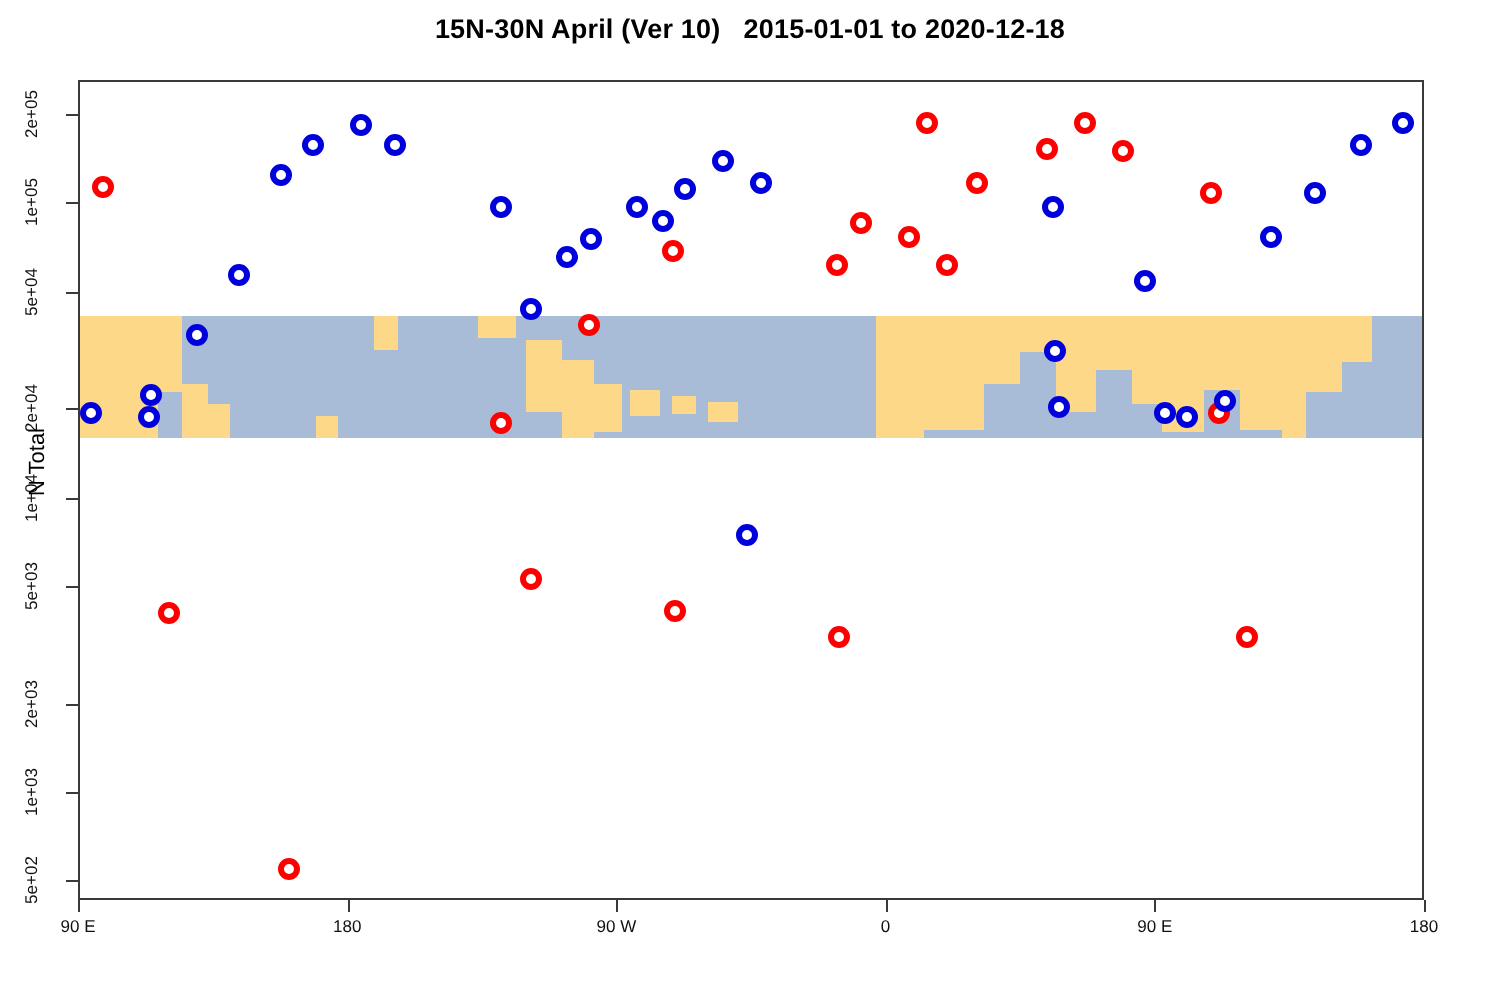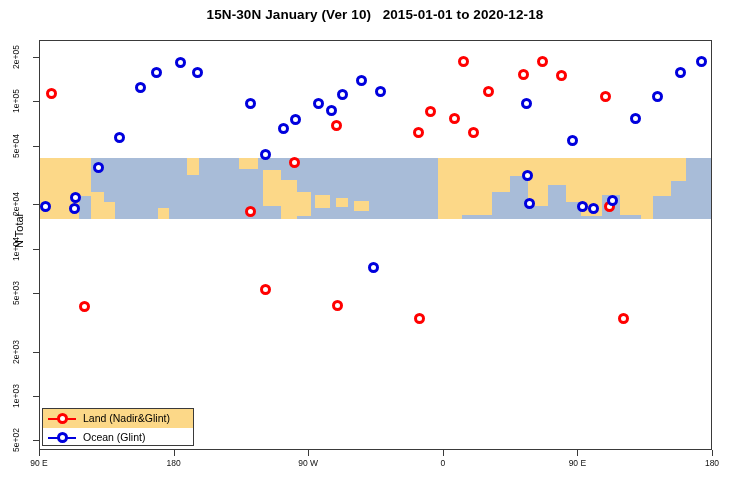--- a/index.html
+++ b/index.html
@@ -67,21 +67,21 @@
     border-radius:50%;border:3px solid #ff0000;background:#ffffff;
   }
   .leg-row.ocean .leg-mark{border-color:#0000dd;}
   .leg-text{position:absolute;left:40px;top:3px;font-size:10.5px;color:#000;white-space:nowrap;}
 </style>
 </head>
 <body>
 
 <div id="stage">
 
-  <div class="plot-title">15N-30N January (Ver 10)   2015-01-01 to 2020-12-18</div>
+  <div class="plot-title">15N-30N April (Ver 10)   2015-01-01 to 2020-12-18</div>
 
   <div id="plotarea">
     <div id="band">
         <div class="ocean-band" style="top: 116.702px; height: 61.7806px; background: rgb(168, 188, 216);"></div>
         <div class="land" style="left: 0px; width: 38.8844px; top: 116.702px; height: 61.7806px; background: rgb(252, 216, 136);"></div>
         <div class="land" style="left: 38.8844px; width: 11.9644px; top: 116.702px; height: 38.304px; background: rgb(252, 216, 136);"></div>
         <div class="land" style="left: 50.8489px; width: 13.46px; top: 150.681px; height: 27.8013px; background: rgb(252, 216, 136);"></div>
         <div class="land" style="left: 64.3089px; width: 10.4689px; top: 161.184px; height: 17.2986px; background: rgb(252, 216, 136);"></div>
         <div class="land" style="left: 118.149px; width: 10.4689px; top: 167.362px; height: 11.1205px; background: rgb(252, 216, 136);"></div>
         <div class="land" style="left: 146.564px; width: 11.9644px; top: 116.702px; height: 17.2986px; background: rgb(252, 216, 136);"></div>
@@ -209,26 +209,14 @@
       <div class="xtick" style="left: 442.8px;"></div>
       <div class="xlab" style="left: 442.8px;">0</div>
       <div class="xtick" style="left: 577.4px;"></div>
       <div class="xlab" style="left: 577.4px;">90 E</div>
       <div class="xtick" style="left: 712px;"></div>
       <div class="xlab" style="left: 712px;">180</div>
     </div>
 
   <div class="axis-title-y">N Total</div>
 
-  <div id="legend">
-    <div class="leg-row land">
-      <div class="leg-line"></div>
-      <div class="leg-mark"></div>
-      <div class="leg-text">Land (Nadir&amp;Glint)</div>
-    </div>
-    <div class="leg-row ocean">
-      <div class="leg-line"></div>
-      <div class="leg-mark"></div>
-      <div class="leg-text">Ocean (Glint)</div>
-    </div>
-  </div>
 
 </div>
 
 </body></html>

